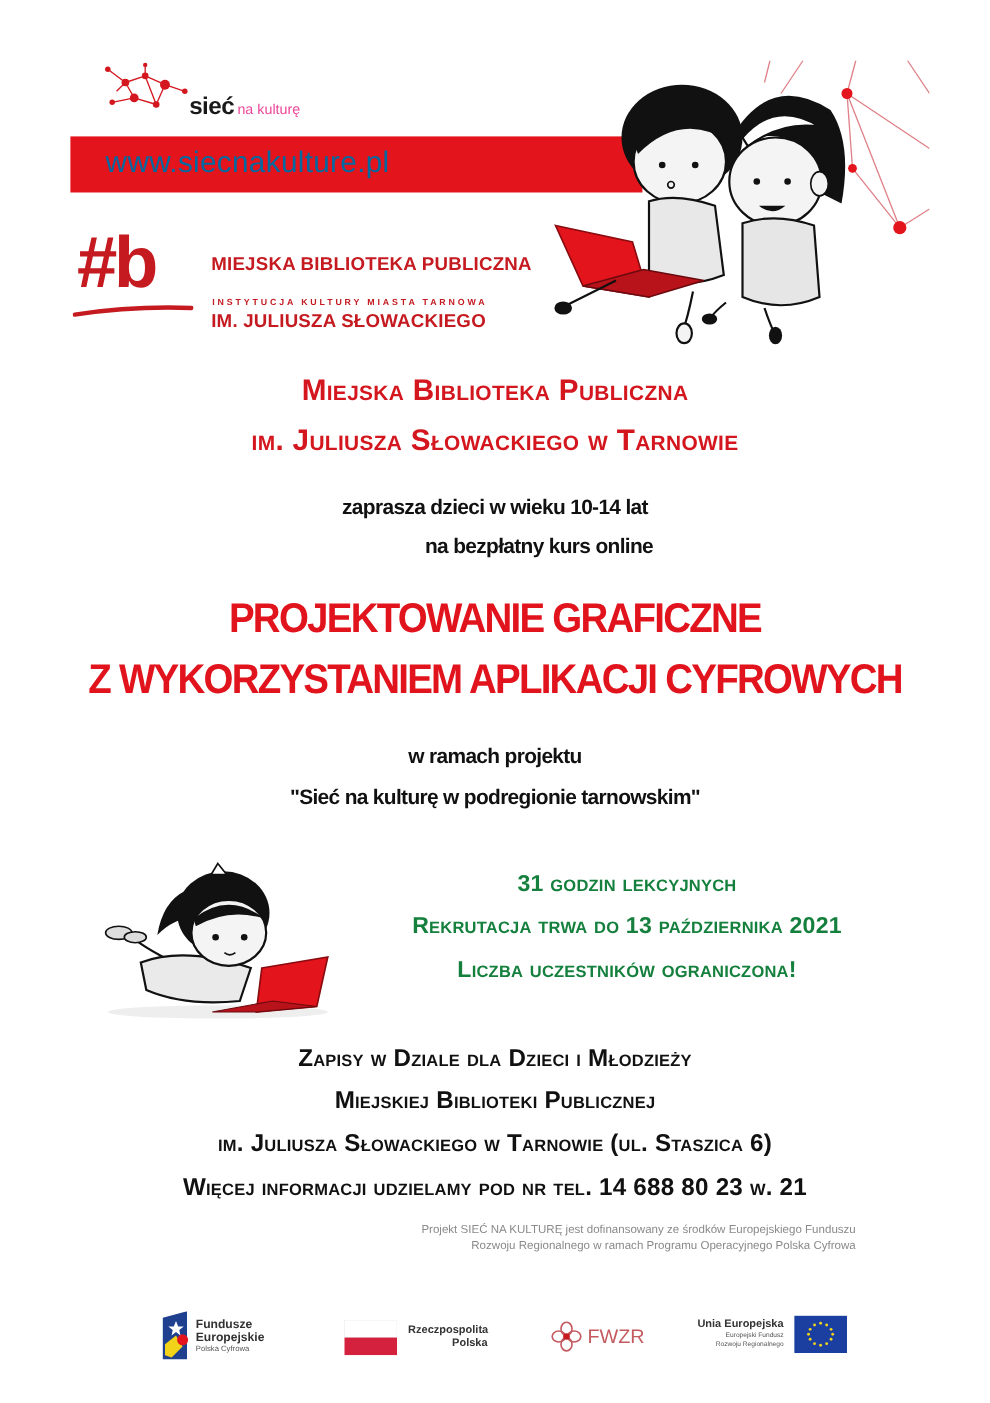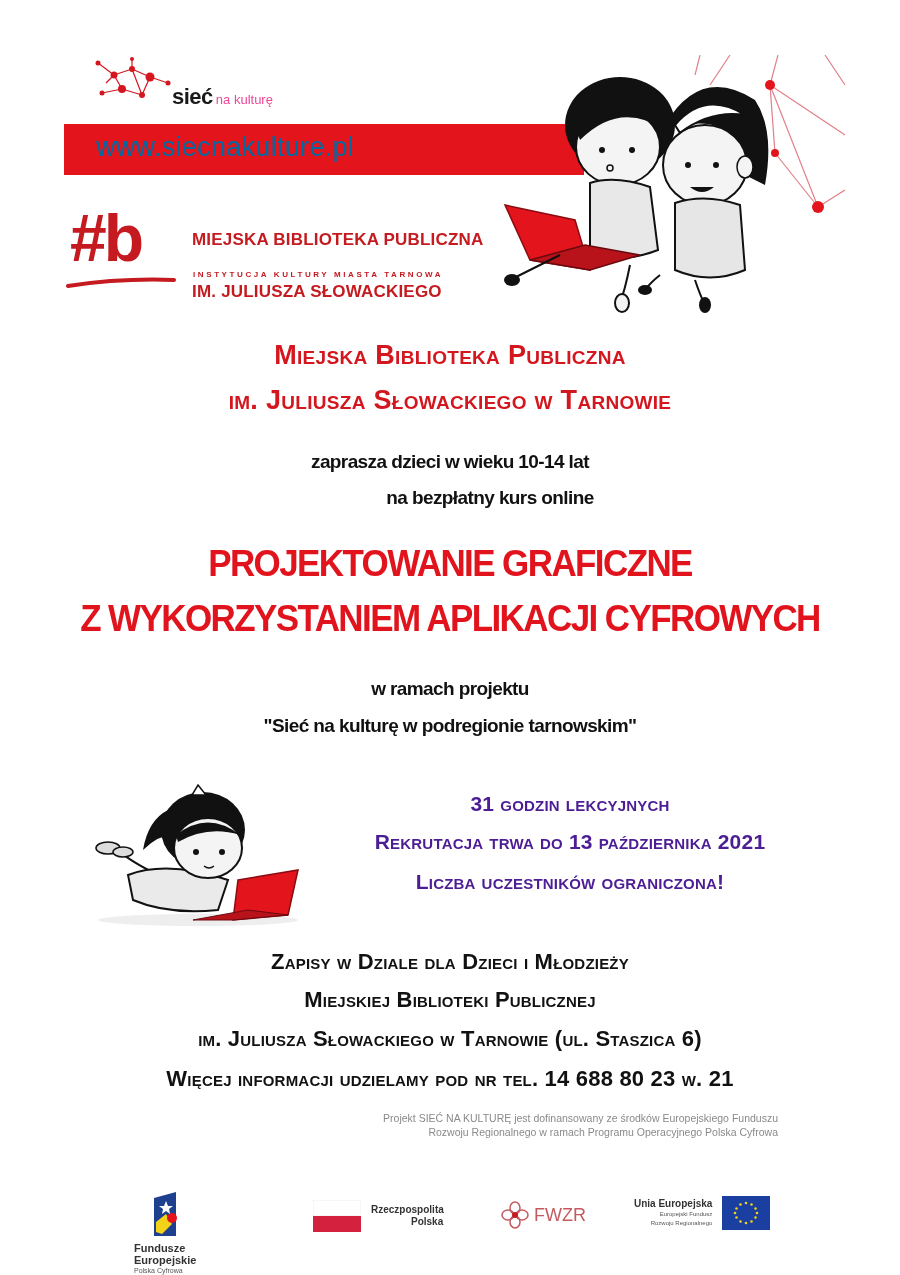--- a/index.html
+++ b/index.html
@@ -34,36 +34,36 @@
   .course { font-family: "Liberation Sans", sans-serif; font-weight: bold; font-size: 35px; color: #e1141d; letter-spacing: -1.6px; transform: scaleY(1.08); }
   .course.l1 { top: 543px; }
   .course.l2 { top: 598px; }
 
   .proj { font-weight: bold; font-size: 19px; color: #111; letter-spacing: -0.6px; }
   .proj.l1 { top: 678px; }
   .proj.l2 { top: 715px; }
 
   .girl-illus { left: 88px; top: 780px; width: 220px; height: 150px; }
 
-  .info { left: 300px; width: 540px; text-align: center; font-weight: bold; font-variant: small-caps; font-size: 21px; color: #4c1d95; letter-spacing: 0.2px; }
+  .info { left: 300px; width: 540px; text-align: center; font-weight: bold; font-variant: small-caps; font-size: 21px; color: #15803d; letter-spacing: 0.2px; }
   .info.l1 { top: 792px; }
   .info.l2 { top: 830px; }
   .info.l3 { top: 870px; }
 
   .enroll { font-weight: bold; font-variant: small-caps; font-size: 22px; color: #111; letter-spacing: 0.2px; }
   .enroll.l1 { top: 949px; }
   .enroll.l2 { top: 987px; }
   .enroll.l3 { top: 1026px; }
   .enroll.l4 { top: 1066px; }
 
   .funding { left: 300px; width: 478px; text-align: right; font-size: 10.5px; color: #8a8a8a; line-height: 14px; top: 1111px; }
   .funding div { white-space: nowrap; }
 
   
-  .logo-fe { left: 134px; top: 1192px; flex-direction: column; }
+  .logo-fe { left: 146px; top: 1192px; }
   .logo-rp { left: 313px; top: 1200px; }
   .logo-fwzr { left: 500px; top: 1200px; }
   .logo-ue { left: 634px; top: 1196px; }
   .logo-text-b { font-size: 11px; font-weight: bold; color: #333; line-height: 12px; }
   .logo-text-s { font-size: 7px; color: #555; line-height: 9px; }
 </style>
 </head>
 <body>
 
 <svg class="abs net-logo" viewBox="0 0 90 50">

